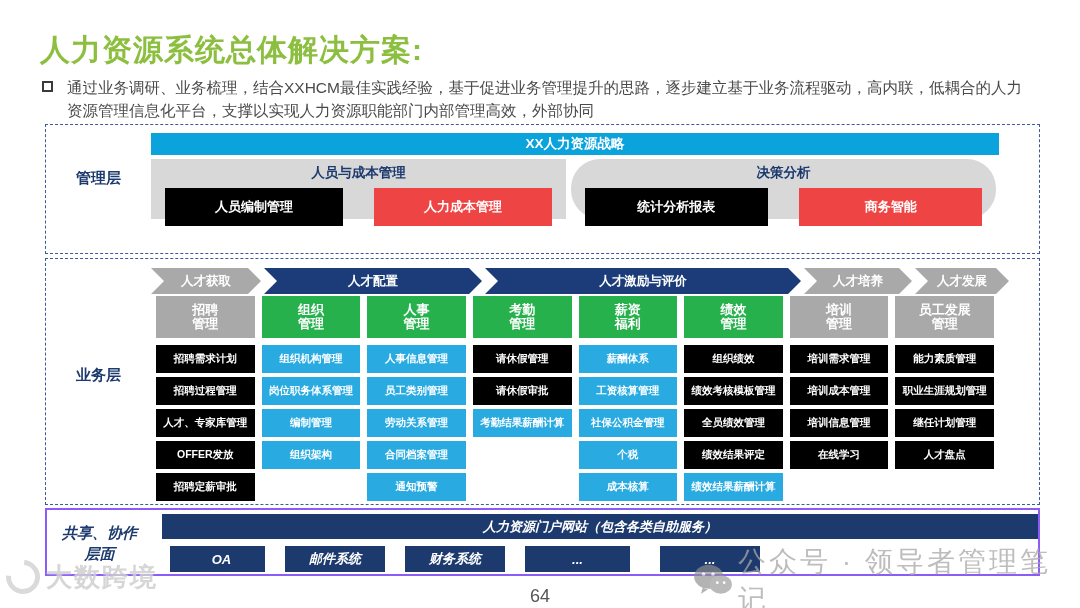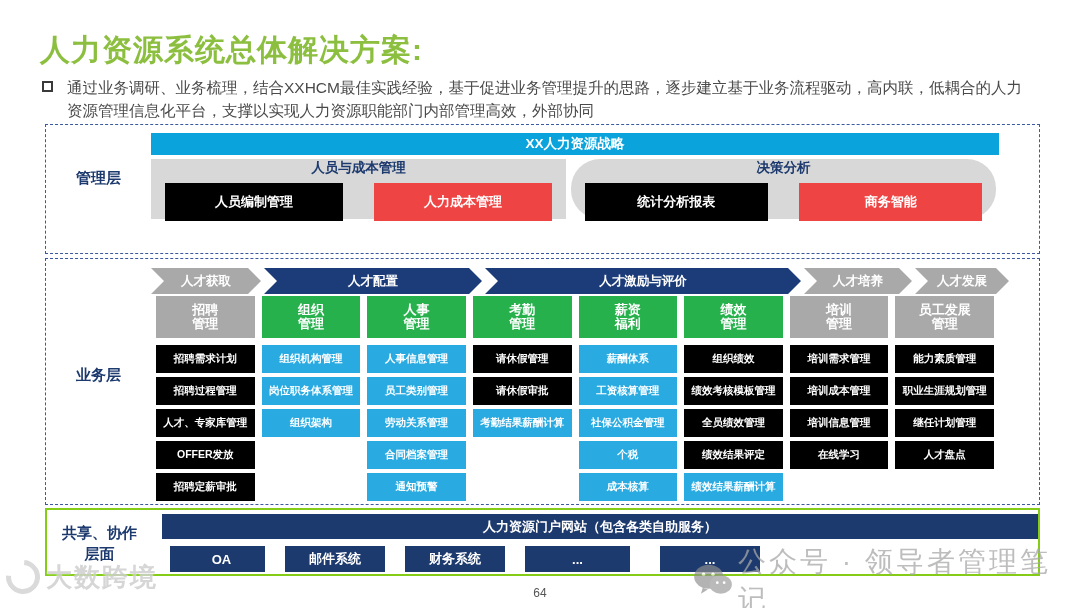--- a/index.html
+++ b/index.html
@@ -18,33 +18,33 @@
   .bullet-marker {
     width:11px; height:11px; border:2px solid #3a3a3a; margin:5px 14px 0 0; flex:none;
   }
   .bullet-text { font-size:15.5px; line-height:23px; color:#4a4a4a; width:960px; }
 
   
   .layer-box { position:absolute; left:45px; width:995px; }
   .dashed { border:1.6px dashed #3a5aa0; }
   .mgmt  { top:124px; height:130px; }
   .biz   { top:258px; height:247px; }
-  .share { top:508px; height:68px; border:2px solid #84cc16; }
+  .share { top:508px; height:68px; border:2px solid #8b5cf6;font-style:italic; }
   .layer-label {
     position:absolute; left:0; width:105px; text-align:center;
     font-size:15px; font-weight:bold; color:#1d3a6e; white-space:pre-line; line-height:21px;
   }
   
   .strategy-banner {
     position:absolute; left:105px; top:8px; width:848px; height:22px;
     background:#0aa3dc; color:#fff; font-size:13.5px; font-weight:bold;
     display:flex; align-items:center; justify-content:center;
   }
   .mgmt-panels { position:absolute; left:105px; top:34px; width:845px; display:flex; gap:5px; }
-  .mgmt-panel { background:#d8d8d8; height:60px; }
+  .mgmt-panel { background:#d8d8d8; height:60px; padding-top:5px; }
   .mgmt-panel.p1 { width:415px; }
   .mgmt-panel.p2 { width:425px;border-radius:29px; }
   .mgmt-panel-title { text-align:center; font-size:13.5px; font-weight:bold; color:#1d3a6e; }
   .mgmt-items { display:flex; justify-content:space-between; padding:6px 14px 0 14px; }
   .mitem {
     width:46%; height:38px; display:flex; align-items:center; justify-content:center;
     color:#fff; font-size:13px; font-weight:bold;
   }
   .mitem.navy { background:#000000; }
   .mitem.gray { background:#ef4444; }
@@ -107,21 +107,21 @@
     color:#cfcfcf; opacity:0.85;
   }
   .wm-left-logo {
     width:34px; height:34px; border:5px solid #d4d4d4; border-radius:50%;
     border-top-color:transparent; transform:rotate(-40deg); margin-right:6px; flex:none;
   }
   .wm-left-text { font-size:26px; font-weight:bold; letter-spacing:2px;
     text-shadow:0 0 2px #fff; }
   .page-num {
     position:absolute; left:0; top:586px; width:1080px; text-align:center;
-    font-size:12px; color:#555;
+    font-size:18px; color:#555;
   }
 </style>
 </head>
 <body>
 
 <div class="slide">
 
   <div class="title">人力资源系统总体解决方案:</div>
   <div class="bullet-row">
     <span class="bullet-marker"></span>
@@ -170,20 +170,21 @@
         <div class="cell gray">人才、专家库管理</div>
         <div class="cell gray">OFFER发放</div>
         <div class="cell gray">招聘定薪审批</div>
       </div>
 
       <div class="col">
         <div class="hdr green">组织
 管理</div>
         <div class="cell cyan">组织机构管理</div>
         <div class="cell cyan">岗位职务体系管理</div>
+        <div class="cell cyan">编制管理</div>
         <div class="cell cyan">组织架构</div>
       </div>
 
       <div class="col">
         <div class="hdr green">人事
 管理</div>
         <div class="cell cyan">人事信息管理</div>
         <div class="cell cyan">员工类别管理</div>
         <div class="cell cyan">劳动关系管理</div>
         <div class="cell cyan">合同档案管理</div>

